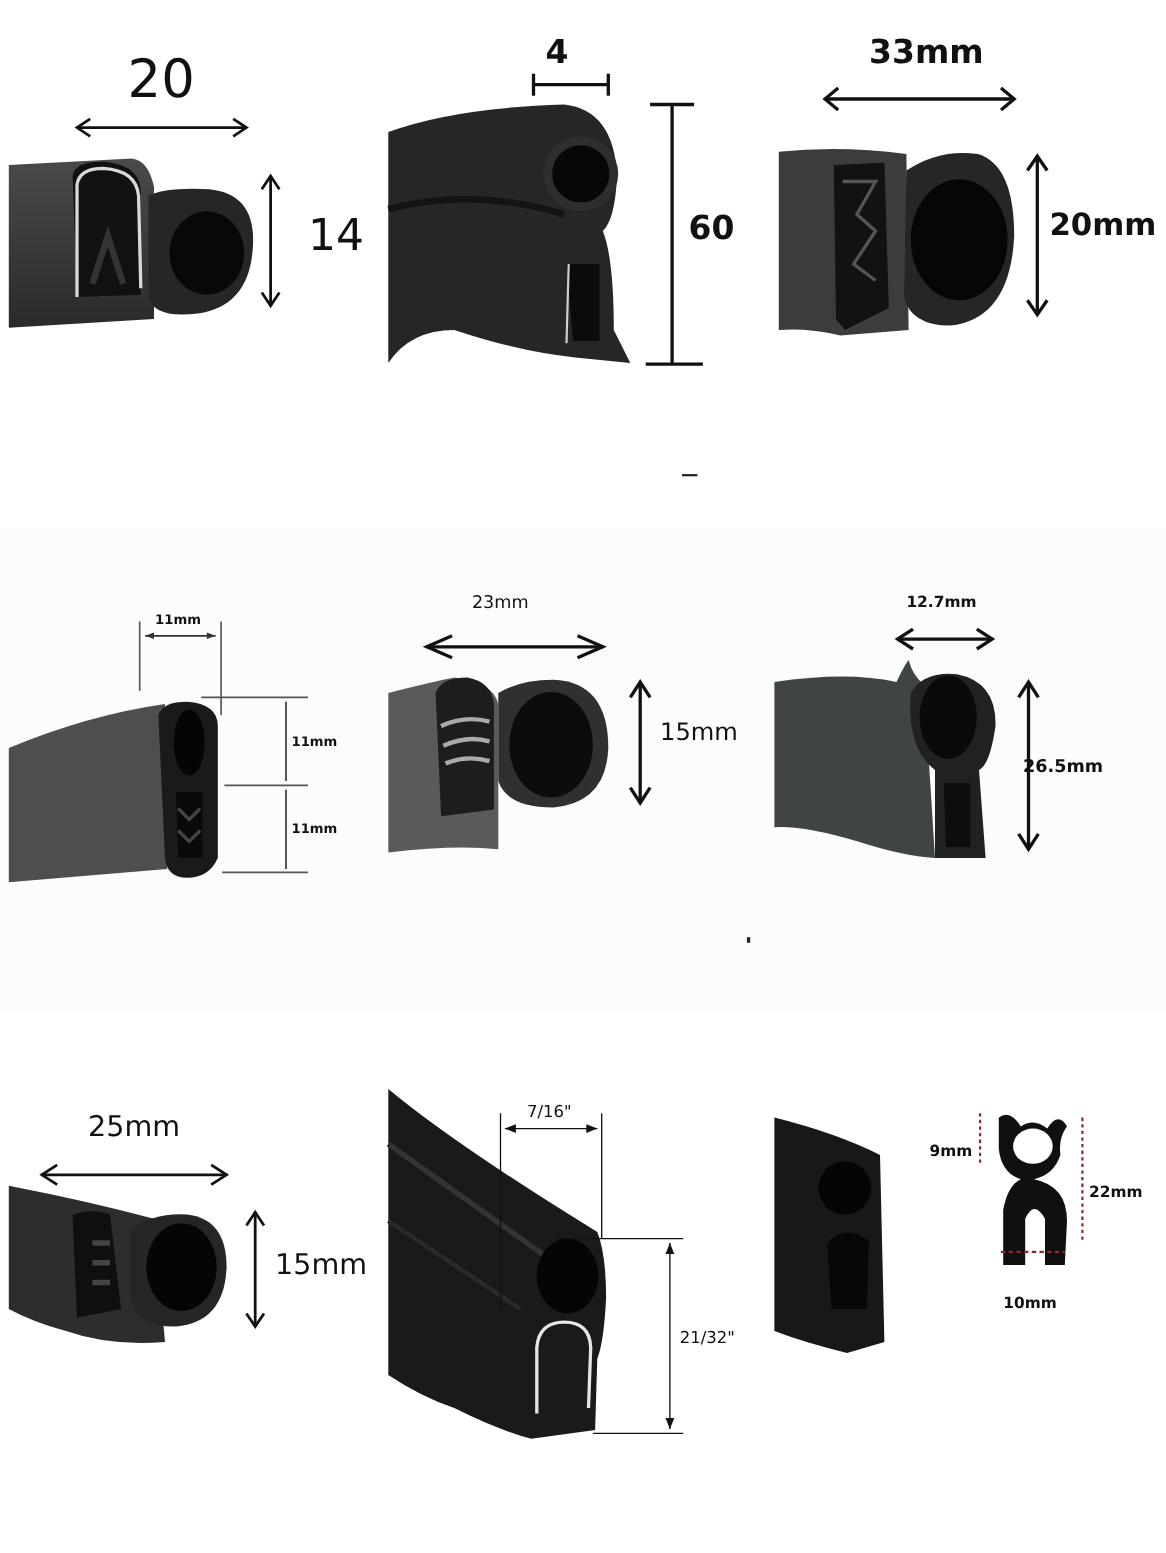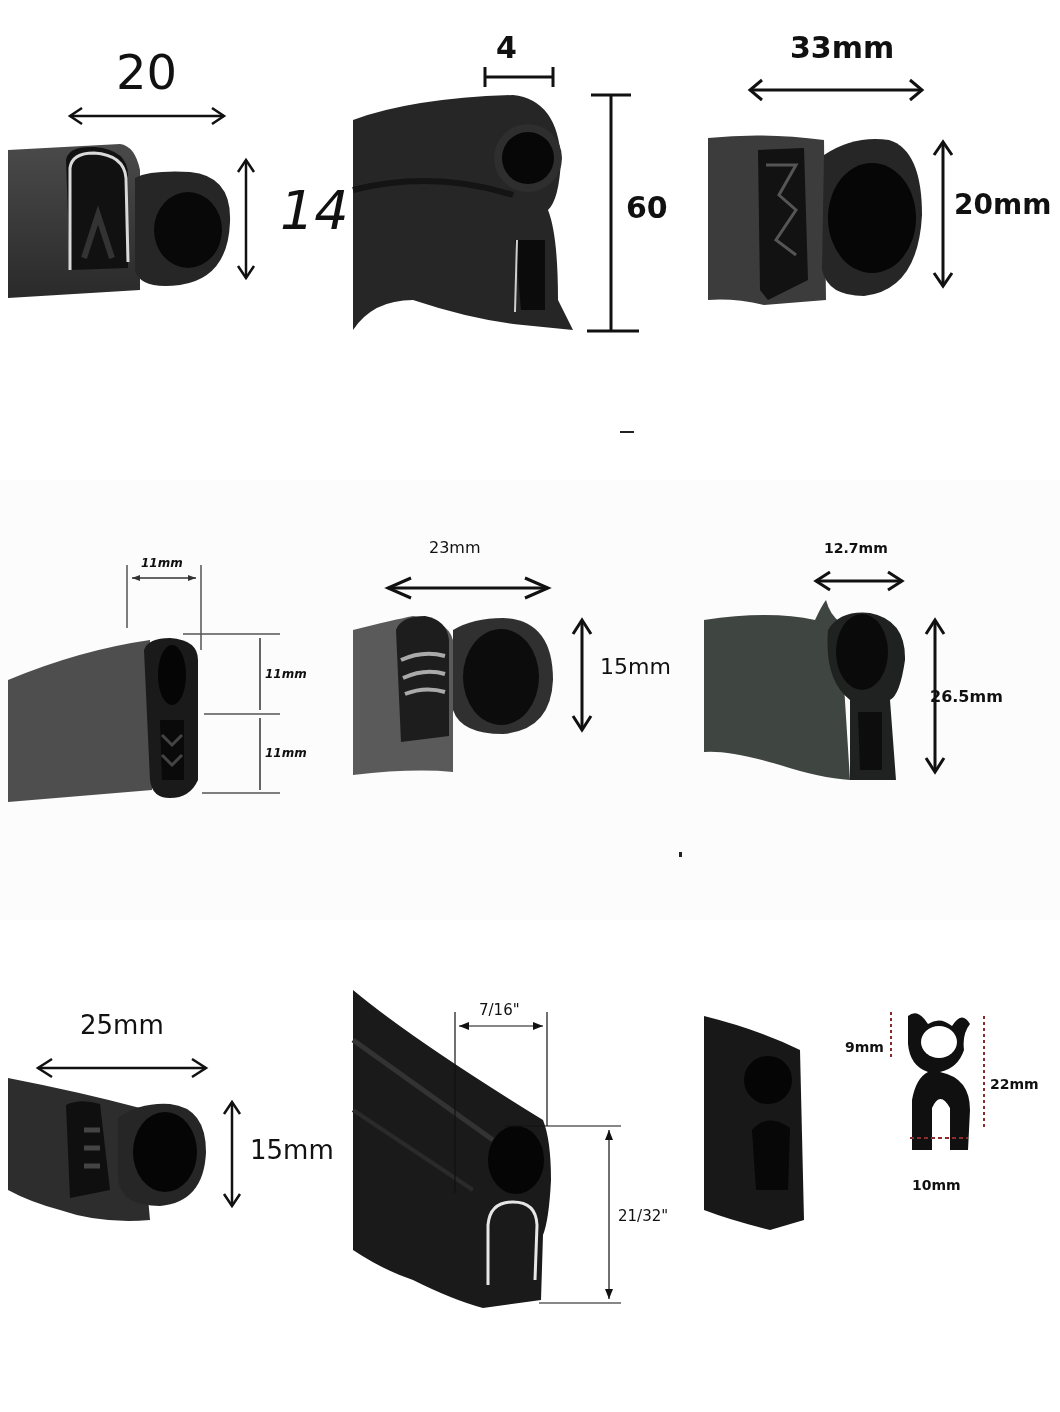--- a/index.html
+++ b/index.html
@@ -29,21 +29,21 @@
     <polyline points="238,172 246,160 254,172" fill="none" stroke="#111" stroke-width="2.5"></polyline>
     <polyline points="238,266 246,278 254,266" fill="none" stroke="#111" stroke-width="2.5"></polyline>
     <path d="M8,150 L120,144 Q135,146 140,170 L140,290 L8,298 Z" fill="url(#g1)"></path>
     <path d="M66,160 Q68,146 95,147 Q128,150 128,175 L128,268 L70,270 Z" fill="#111"></path>
     <path d="M70,270 L70,168 Q72,153 94,153 Q124,155 126,178 L128,262" fill="none" stroke="#d9d9d9" stroke-width="3"></path>
     <path d="M84,258 L98,215 L112,258" fill="none" stroke="#333" stroke-width="6"></path>
     <path d="M135,178 Q150,170 190,172 Q232,176 230,222 Q228,278 180,285 Q140,290 135,270 Z" fill="#262626"></path>
     <ellipse cx="188" cy="230" rx="34" ry="38" fill="#080808"></ellipse>
   </svg>
   <div class="lbl thin" style="left:116px;top:44px;font-size:48px;">20</div>
-  <div class="lbl thin" style="left:280px;top:179px;font-size:54px;font-style:italic;">14</div>
+  <div class="lbl thin" style="left:280px;top:191px;font-size:40px;">14</div>
 </div>
 
 <div class="panel" style="left:353px;top:0;width:353px;height:340px;">
   <svg width="353" height="340">
     <line x1="132" y1="77" x2="200" y2="77" stroke="#111" stroke-width="3"></line>
     <line x1="132" y1="67" x2="132" y2="87" stroke="#111" stroke-width="3"></line>
     <line x1="200" y1="67" x2="200" y2="87" stroke="#111" stroke-width="3"></line>
     <line x1="238" y1="95" x2="278" y2="95" stroke="#111" stroke-width="3"></line>
     <line x1="258" y1="95" x2="258" y2="331" stroke="#111" stroke-width="3"></line>
     <line x1="234" y1="331" x2="286" y2="331" stroke="#111" stroke-width="3"></line>
@@ -71,21 +71,21 @@
     <path d="M62,165 L92,165 L75,195 L92,210 L72,240 L92,255" fill="none" stroke="#555" stroke-width="3"></path>
     <path d="M120,155 Q150,135 185,140 Q218,150 218,215 Q214,290 160,296 Q124,296 118,270 Z" fill="#262626"></path>
     <ellipse cx="168" cy="218" rx="44" ry="55" fill="#060606"></ellipse>
   </svg>
   <div class="lbl bold" style="left:86px;top:30px;font-size:30px;">33mm</div>
   <div class="lbl bold" style="left:250px;top:188px;font-size:28px;">20mm</div>
 </div>
 
 <div style="position:absolute;left:620px;top:431px;width:14px;height:2px;background:#222;"></div>
 
-<div class="panel soft" style="left:0;top:480px;width:353px;height:440px;font-style:italic;">
+<div class="panel soft" style="left:0;top:480px;width:353px;height:440px;">
   <svg width="353" height="440">
     <line x1="127" y1="85" x2="127" y2="148" stroke="#555" stroke-width="1.5"></line>
     <line x1="201" y1="85" x2="201" y2="170" stroke="#555" stroke-width="1.5"></line>
     <line x1="132" y1="98" x2="196" y2="98" stroke="#333" stroke-width="1.5"></line>
     <polygon points="132,98 140,95 140,101" fill="#333"></polygon>
     <polygon points="196,98 188,95 188,101" fill="#333"></polygon>
     <line x1="183" y1="154" x2="280" y2="154" stroke="#555" stroke-width="1.5"></line>
     <line x1="204" y1="234" x2="280" y2="234" stroke="#555" stroke-width="1.5"></line>
     <line x1="202" y1="313" x2="280" y2="313" stroke="#555" stroke-width="1.5"></line>
     <line x1="260" y1="158" x2="260" y2="230" stroke="#333" stroke-width="1.5"></line>

